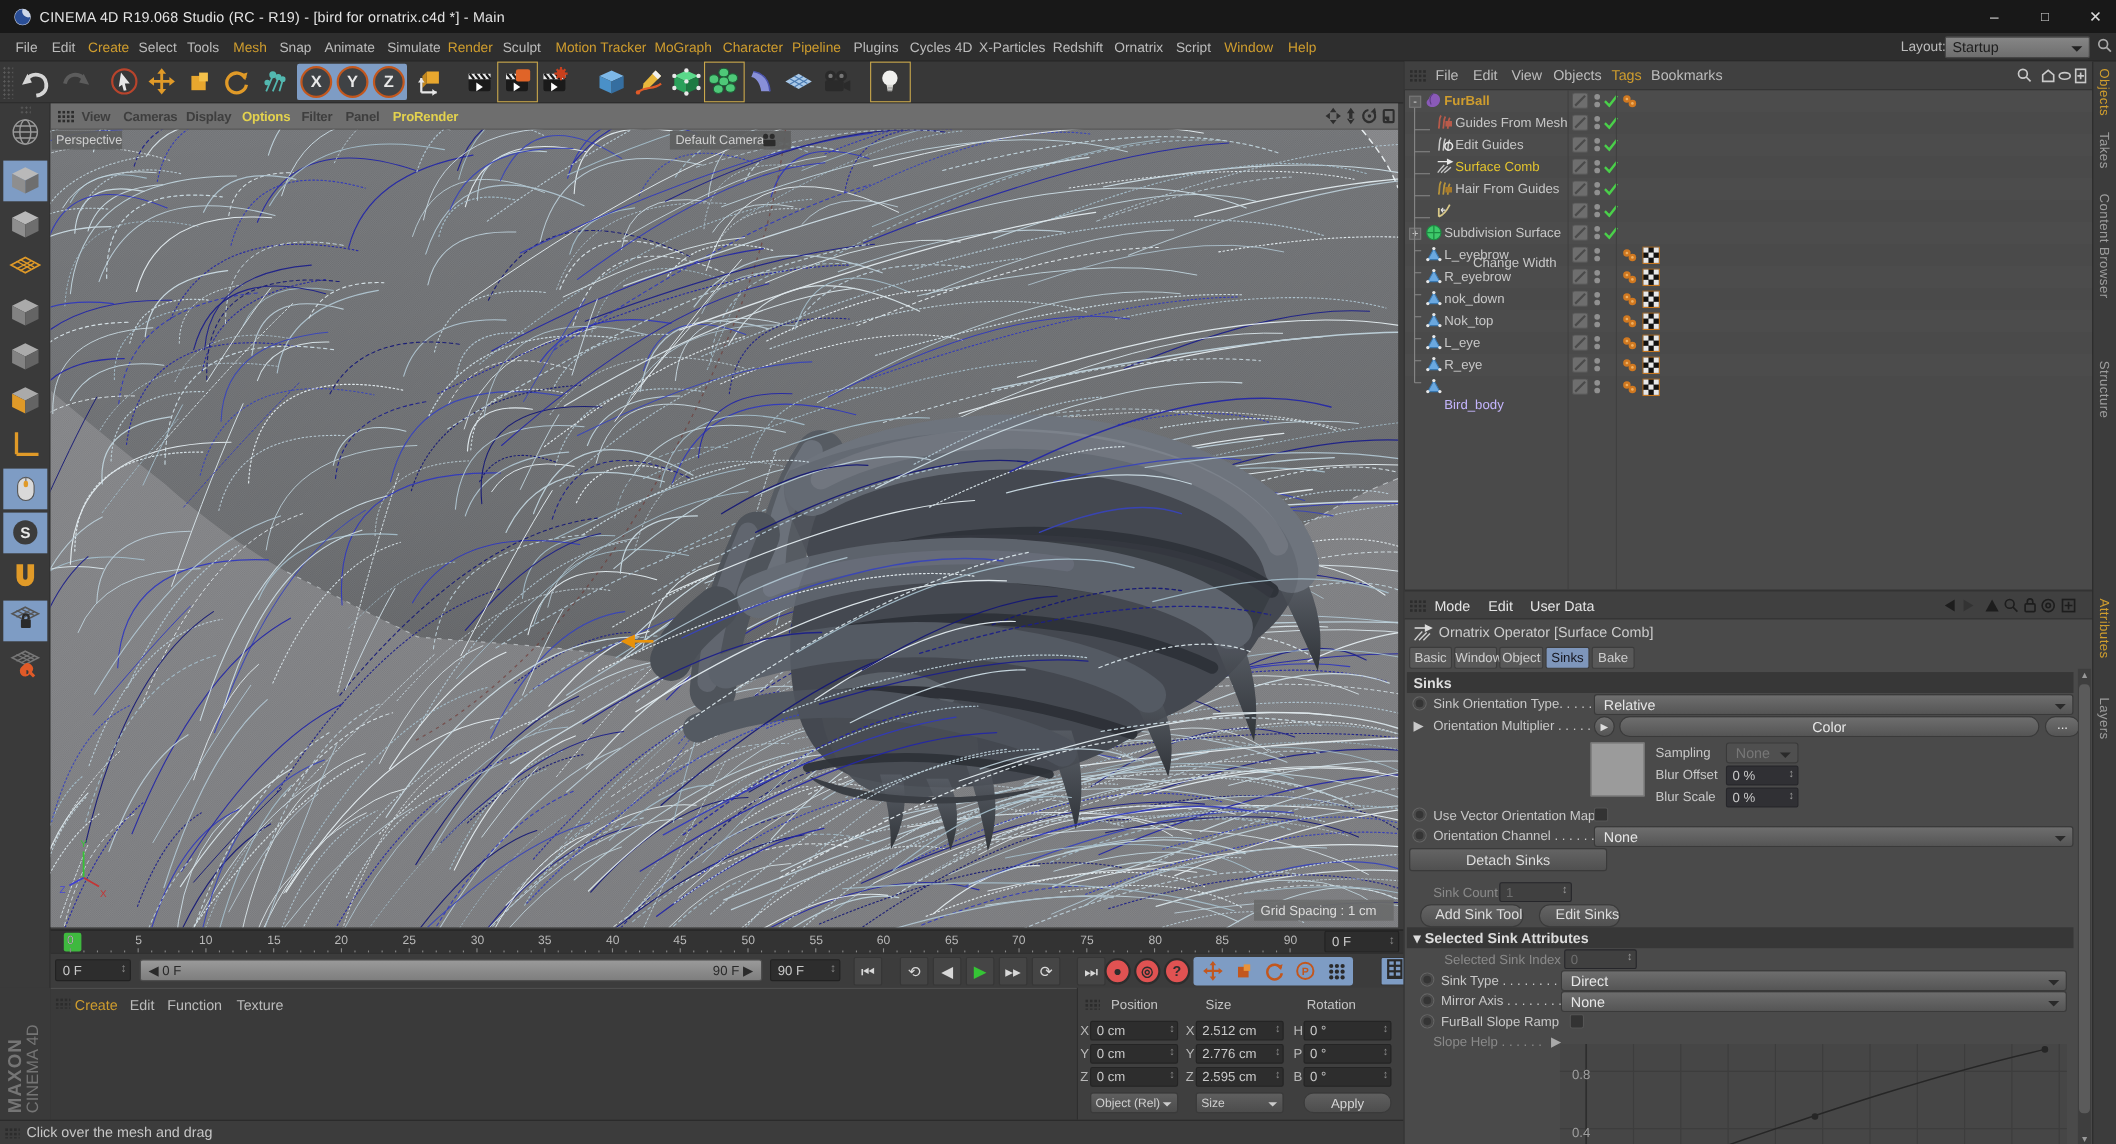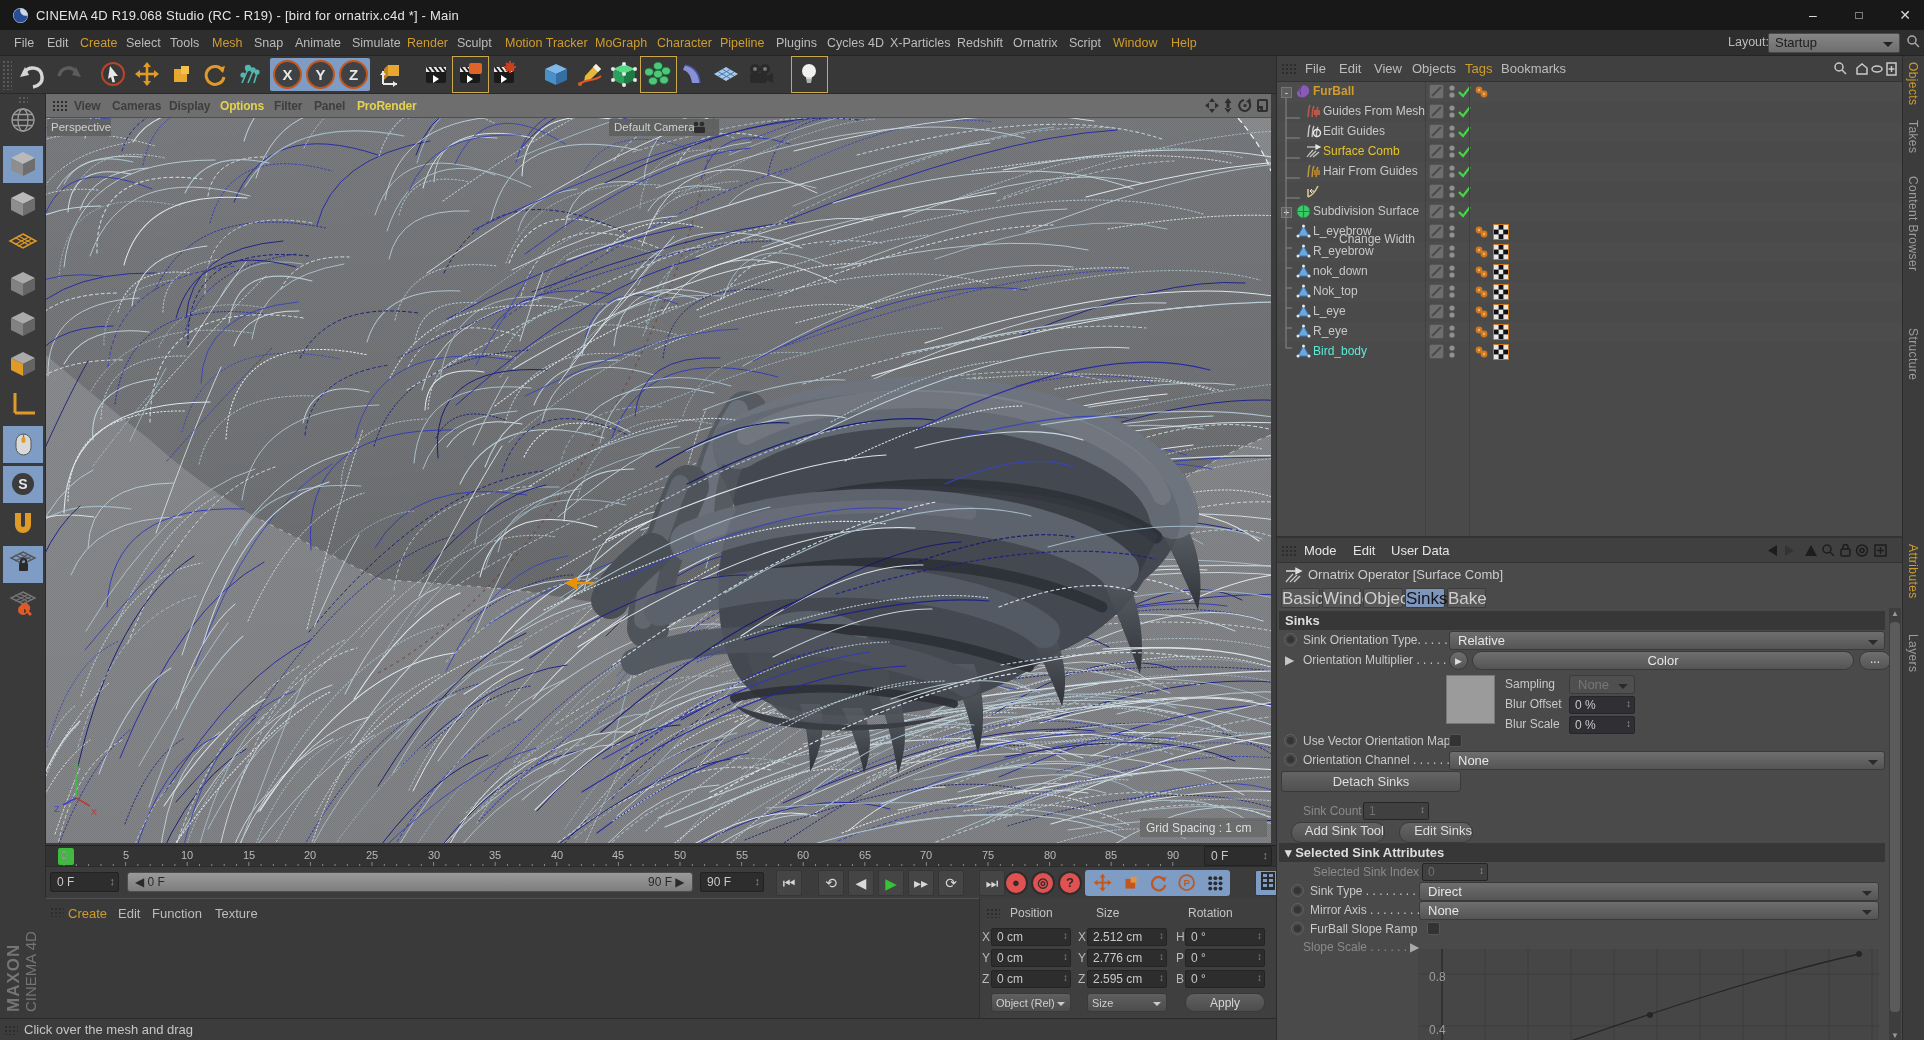--- a/index.html
+++ b/index.html
@@ -51,21 +51,21 @@
 .rightcol{position:absolute;left:1276px;top:56px;width:626px;height:984px;background:#4a4a4a;border-left:1px solid #2b2b2b}
 .om-menu{position:absolute;left:0;top:0;width:626px;height:26px;background:#404040;border-bottom:1px solid #333}
 .om-menu span{position:absolute;top:5px;font-size:13px;color:#bcbcbc}
 .om-row{position:absolute;left:0;width:626px;height:20px;font-size:12px;color:#c8c8c8}
 .om-row .nm{position:absolute;top:2px}
 .omdiv{position:absolute;top:26px;width:1px;height:454px;background:#404040}
 .attrs{position:absolute;left:0;top:480px;width:626px;height:504px;background:#4a4a4a;border-top:2px solid #333}
 .at-menu{position:absolute;left:0;top:0;width:626px;height:25px;background:#404040;border-bottom:1px solid #333}
 .at-menu span{position:absolute;top:5px;font-size:13px;color:#e5e5e5}
 .at-title{position:absolute;left:0;top:25px;width:626px;height:24px;font-size:13px;color:#cccccc}
-.tab{position:absolute;top:50px;height:20px;background:#585858;border:1px solid #3c3c3c;color:#cfcfcf;font-size:17px;text-align:center;line-height:19px;border-radius:2px}
+.tab{position:absolute;top:50px;height:20px;background:#585858;border:1px solid #3c3c3c;color:#cfcfcf;font-size:12px;text-align:center;line-height:19px;border-radius:2px}
 .tab.sel{background:#7e96bb;color:#14141c}
 .sechdr{position:absolute;left:2px;width:606px;height:19px;background:#373737;color:#dddddd;font-weight:bold;font-size:13px;padding:2px 6px}
 .arow{position:absolute;font-size:12px;color:#c8c8c8}
 .radio{position:absolute;width:13px;height:13px;border-radius:7px;background:#353535;border:1px solid #666;box-shadow:inset 0 0 0 2px #4a4a4a}
 .dd{position:absolute;height:19px;background:linear-gradient(#6e6e6e,#555555);border:1px solid #3a3a3a;border-radius:3px;color:#e6e6e6;font-size:13px;padding:1px 8px}
 .dd:after{content:"";position:absolute;right:6px;top:8px;border:5px solid transparent;border-top-color:#2a2a2a}
 .dd.dis{background:#4f4f4f;color:#777}
 .nfield{position:absolute;height:18px;background:#303034;border:1px solid #26262a;border-radius:2px;color:#c9c9c9;font-size:12px;padding:1px 5px}
 .nfield:after{content:"\2195";position:absolute;right:3px;top:1px;font-size:10px;color:#999}
 .nfield.dis{color:#6f6f6f;background:#404040}
@@ -1748,21 +1748,21 @@
           </g>
         </svg></div>
     </div>
     <div class="om-row" style="top:286px">
       <div class="abs" style="left:18px;top:1px"><svg width="17" height="17" viewBox="0 0 17 17">
           <path d="M8.5,3 L14,13 L3,13Z" fill="#6aa8e0" stroke="#3a78b0"></path>
           <circle cx="8.5" cy="3" r="1.5" fill="#e8e8e8"></circle>
           <circle cx="14" cy="13" r="1.5" fill="#e8e8e8"></circle>
           <circle cx="3" cy="13" r="1.5" fill="#e8e8e8"></circle>
         </svg></div>
-      <div class="nm" style="left:36px;color:#5eead4;">Bird_body</div>
+      <div class="nm" style="left:36px;color:#c4b5fd;margin-top:17px;">Bird_body</div>
       <div class="abs" style="left:152px;top:2px"><svg width="15" height="15" viewBox="0 0 15 15">
           <rect x="0.5" y="0.5" width="14" height="14" rx="2" fill="#6e6e6e" stroke="#555"></rect>
           <line x1="3" y1="12" x2="12" y2="3" stroke="#4a4a4a" stroke-width="2"></line>
         </svg></div>
       <div class="abs" style="left:171px;top:2px"><svg width="8" height="15" viewBox="0 0 8 15">
           <circle cx="4" cy="4" r="2.6" fill="#909090"></circle>
           <circle cx="4" cy="11" r="2.6" fill="#909090"></circle>
         </svg></div>
       <div class="abs" style="left:196px;top:2px"><svg width="17" height="16" viewBox="0 0 17 16">
           <circle cx="6" cy="6" r="3.4" fill="#d07820"></circle>
@@ -1855,21 +1855,21 @@
       <div class="nfield dis" style="left:145px;top:325px;width:66px">0</div>
       <div class="radio" style="left:14px;top:346px"></div>
       <div class="arow" style="left:33px;top:346px">Sink Type . . . . . . . . . .</div>
       <div class="dd" style="left:142px;top:344px;width:460px">Direct</div>
       <div class="radio" style="left:14px;top:365px"></div>
       <div class="arow" style="left:33px;top:365px">Mirror Axis . . . . . . . . .</div>
       <div class="dd" style="left:142px;top:363px;width:460px">None</div>
       <div class="radio" style="left:14px;top:384px"></div>
       <div class="arow" style="left:33px;top:384px">FurBall Slope Ramp</div>
       <div class="chk" style="left:150px;top:384px"></div>
-      <div class="arow" style="left:26px;top:402px;color:#8a8a8a">Slope Scale . . . . . .</div>
+      <div class="arow" style="left:26px;top:402px;color:#8a8a8a">Slope Help . . . . . .</div>
       <div class="arow" style="left:133px;top:402px;color:#aaa">▶</div>
       <svg class="abs" style="left:141px;top:411px" width="461" height="93" viewBox="0 0 461 93">
         <rect width="461" height="93" fill="#464646"></rect>
         <line x1="24" y1="0" x2="24" y2="93" stroke="#3d3d3d"></line>
         <line x1="67" y1="0" x2="67" y2="93" stroke="#3d3d3d"></line>
         <line x1="110" y1="0" x2="110" y2="93" stroke="#3d3d3d"></line>
         <line x1="153" y1="0" x2="153" y2="93" stroke="#3d3d3d"></line>
         <line x1="196" y1="0" x2="196" y2="93" stroke="#3d3d3d"></line>
         <line x1="239" y1="0" x2="239" y2="93" stroke="#3d3d3d"></line>
         <line x1="282" y1="0" x2="282" y2="93" stroke="#3d3d3d"></line>

